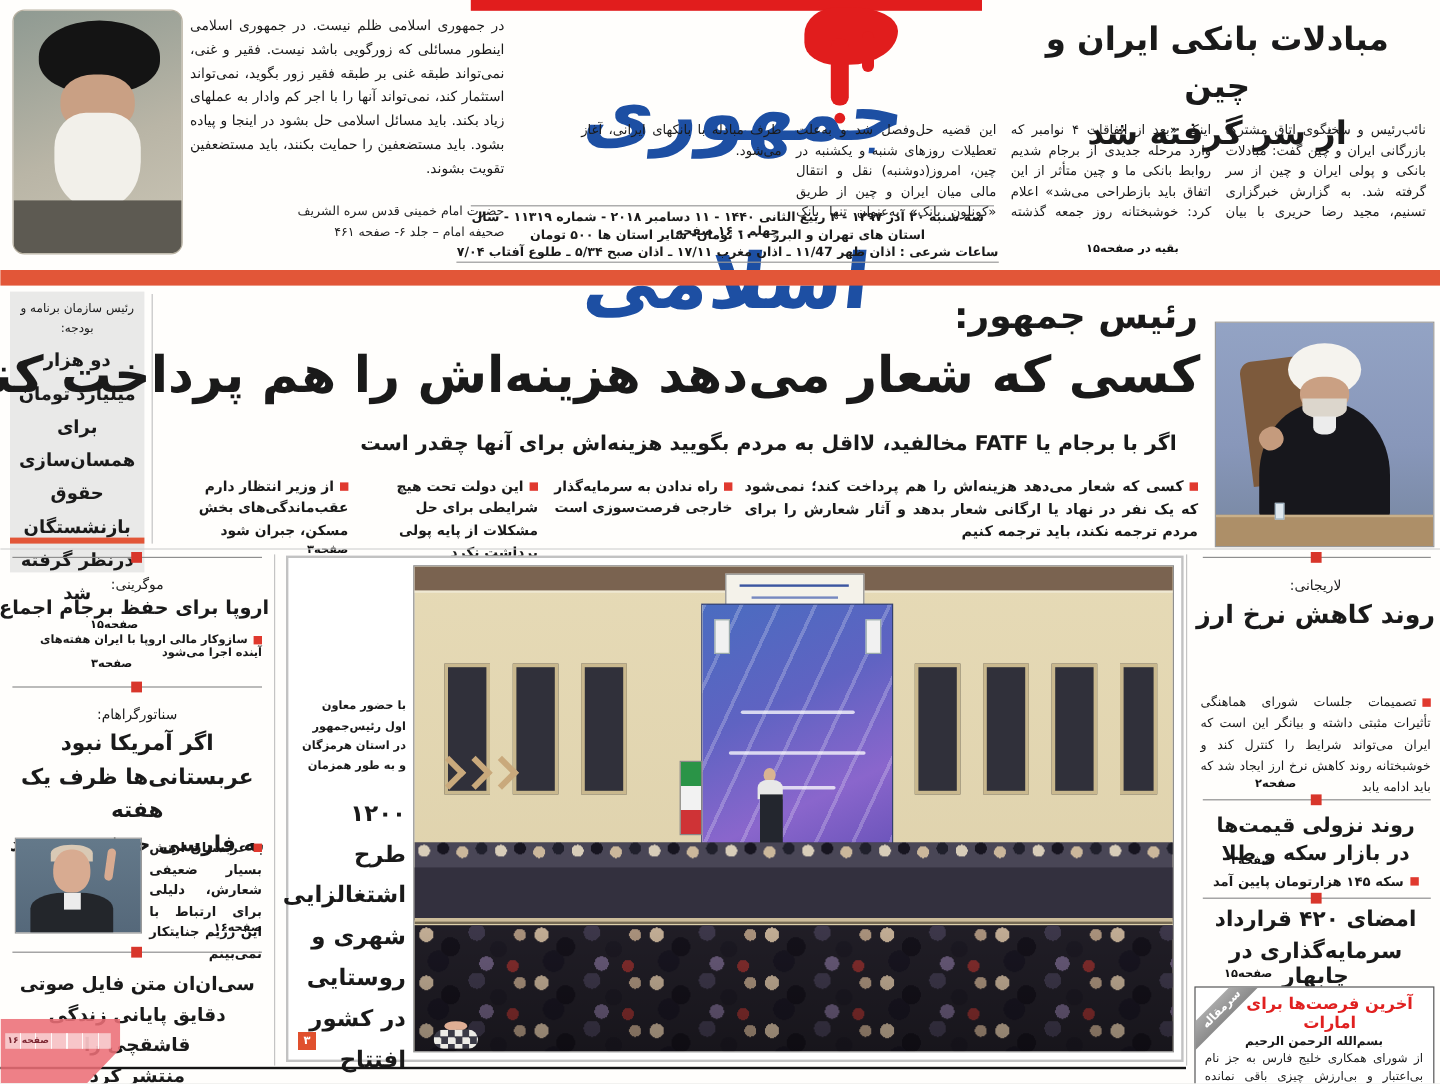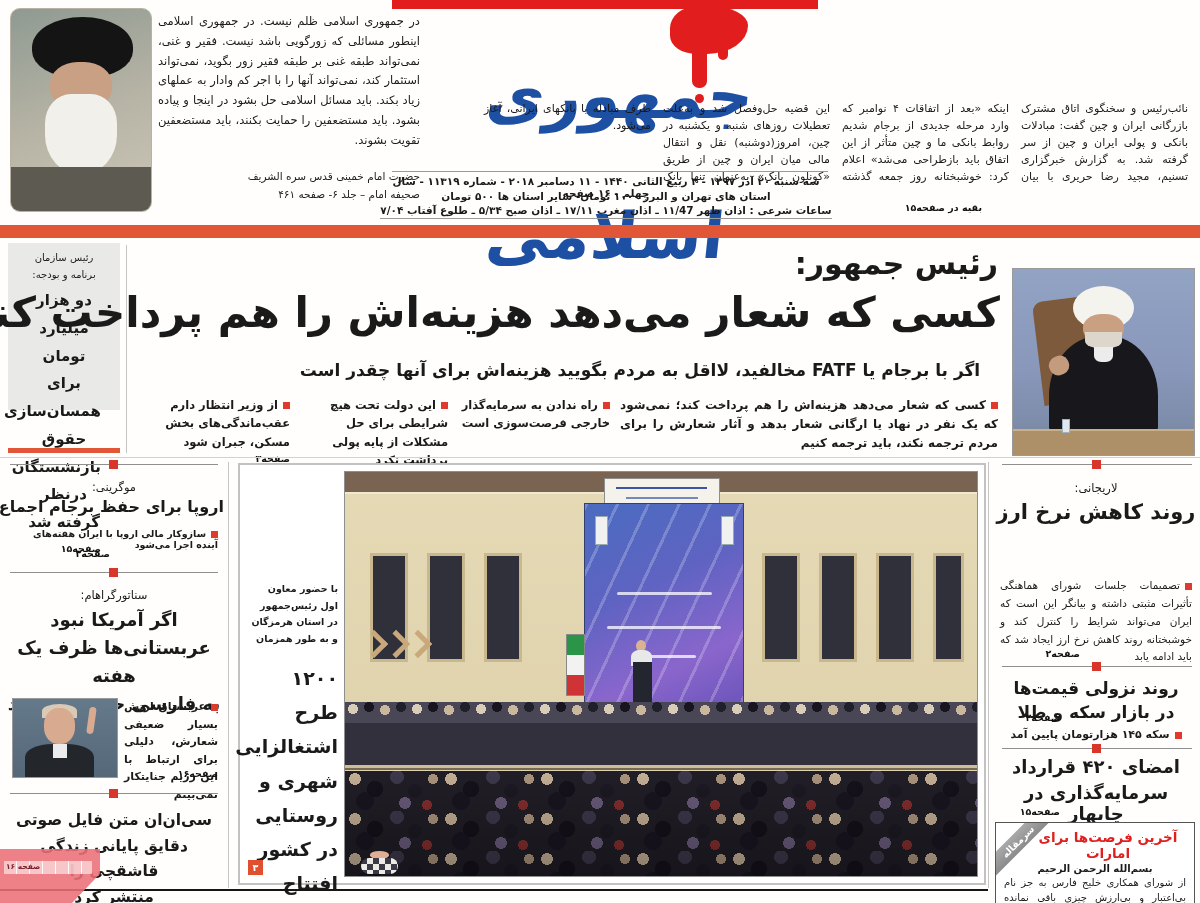--- a/index.html
+++ b/index.html
@@ -35,21 +35,21 @@
   .mast-rule2{left:380px;top:218px;width:452px;height:1px;background:#9a9a9a;}
   .dateline{left:380px;top:175px;width:452px;font-size:10.5px;font-weight:bold;text-align:center;}
   .priceline{left:380px;top:190px;width:452px;font-size:10.5px;font-weight:bold;text-align:center;}
   .prayerline{left:380px;top:204px;width:452px;font-size:10.5px;font-weight:bold;text-align:center;}
   .china-h{left:840px;top:14px;width:348px;font-size:27px;font-weight:bold;text-align:center;line-height:1.45;}
   .china-body{left:842px;top:100px;width:346px;height:98px;font-size:11px;line-height:1.55;
     column-count:2;column-gap:12px;column-rule:none;}
   .china-more{left:842px;top:202px;width:140px;text-align:right;}
   .orange-band{left:0;top:225px;width:1200px;height:13px;background:#e25638;}
   
-  .budget-box{left:8px;top:243px;width:112px;height:167px;background:#e9e9e8;padding:6px 19px;box-sizing:border-box;}
+  .budget-box{left:8px;top:243px;width:112px;height:234px;background:#e9e9e8;padding:6px 5px;box-sizing:border-box;}
   .budget-kicker{font-size:10px;text-align:center;line-height:1.7;}
   .budget-head{font-size:15px;font-weight:bold;text-align:center;line-height:1.85;margin-top:4px;}
   .budget-bar{left:8px;top:448px;width:112px;height:5px;background:#e25638;}
   .vline{width:1px;background:#c4c4c4;}
   .lead-kicker{right:202px;top:246px;font-size:30px;font-weight:bold;}
   .lead-head{left:120px;right:200px;top:288px;font-size:42px;font-weight:bold;text-align:center;white-space:nowrap;}
   .lead-sub{left:280px;right:200px;top:360px;font-size:17px;font-weight:bold;text-align:center;}
   .bullets{left:128px;right:202px;top:396px;display:flex;gap:10px;align-items:flex-start;}
   .bullets .bu{font-size:11.5px;font-weight:bold;line-height:1.6;}
   .bu1{flex:0 0 378px;font-size:12px !important;}
@@ -173,20 +173,24 @@
       <div class="d2"></div>
       <div class="d3"></div>
       <div class="d4"></div>
   </div>
   <div class="abs mast-rule"></div>
   <div class="abs dateline">سه شنبه ۲۰ آذر ۱۳۹۷ - ۳ ربیع الثانی ۱۴۴۰ - ۱۱ دسامبر ۲۰۱۸ - شماره ۱۱۳۱۹ - سال چهلم - ۱۶ صفحه</div>
   <div class="abs priceline">استان های تهران و البرز ۱۰۰۰ تومان- سایر استان ها ۵۰۰ تومان</div>
   <div class="abs prayerline">ساعات شرعی : اذان ظهر ۱۱/47 ـ اذان مغرب ۱۷/۱۱ ـ اذان صبح ۵/۳۴ ـ طلوع آفتاب ۷/۰۴</div>
   <div class="abs mast-rule2"></div>
 
+  <div class="abs china-h">
+    <div>مبادلات بانکی ایران و چین</div>
+    <div>از سر گرفته شد</div>
+  </div>
   <div class="abs china-body j">نائب‌رئیس و سخنگوی اتاق مشترک بازرگانی ایران و چین گفت: مبادلات بانکی و پولی ایران و چین از سر گرفته شد. به گزارش خبرگزاری تسنیم، مجید رضا حریری با بیان اینکه «بعد از اتفاقات ۴ نوامبر که وارد مرحله جدیدی از برجام شدیم روابط بانکی ما و چین متأثر از این اتفاق باید بازطراحی می‌شد» اعلام کرد: خوشبختانه روز جمعه گذشته این قضیه حل‌وفصل شد و به‌علت تعطیلات روزهای شنبه و یکشنبه در چین، امروز(دوشنبه) نقل و انتقال مالی میان ایران و چین از طریق «کونلون بانک» به‌عنوان تنها بانک طرف مبادله با بانکهای ایرانی، آغاز می‌شود.</div>
   <div class="abs china-more pagejump">بقیه در صفحه۱۵</div>
 
   <div class="abs orange-band"></div>
 
   <div class="abs budget-box">
     <div class="budget-kicker">رئیس سازمان برنامه و بودجه:</div>
     <div class="budget-head">دو هزار میلیارد تومان برای همسان‌سازی حقوق بازنشستگان درنظر گرفته شد</div>
     <div class="pagejump" style="margin-top:6px">صفحه۱۵</div>
   </div>

